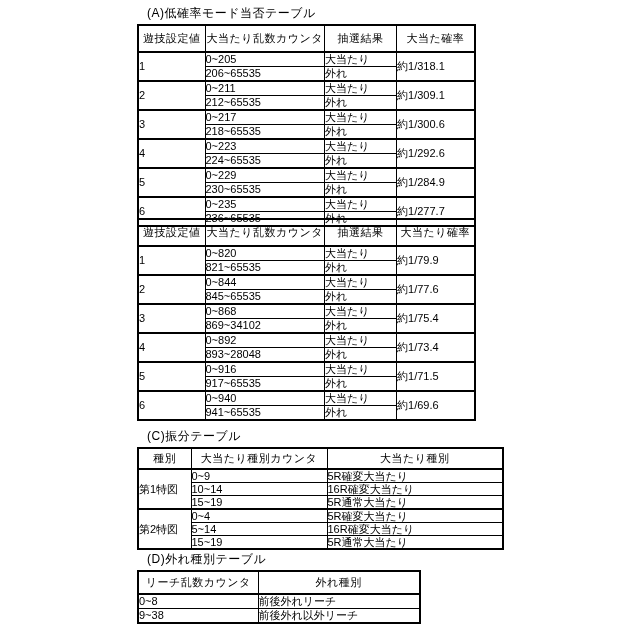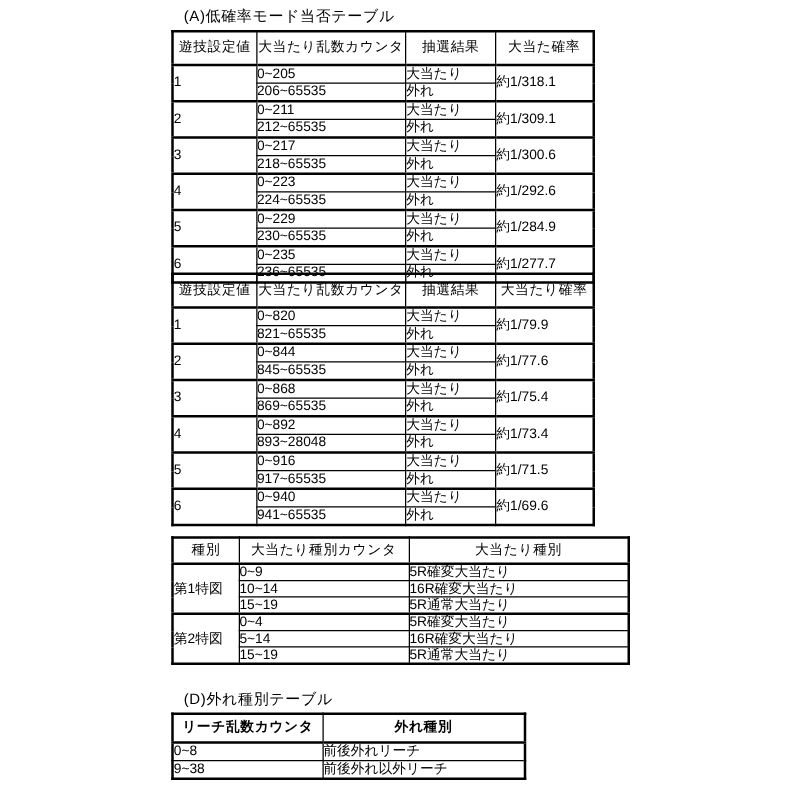--- a/index.html
+++ b/index.html
@@ -52,21 +52,21 @@
   }
   tr.group-start td { border-top: 2px solid #000; }
 
   
   .tbl-ab th { padding: 6px 1px; line-height: 13px; }
   .tbl-ab td { line-height: 13px; }
   
   .tbl-c th { padding: 3px 1px; line-height: 13px; }
   .tbl-c td { line-height: 12px; }
   
-  .tbl-d th { padding: 4px 1px; line-height: 13px; font-weight: bold; }
+  .tbl-d th { padding: 4px 1px; line-height: 13px; }
   .tbl-d td { line-height: 13px; }
 </style>
 </head>
 <body>
 
 <div class="page">
 
   <section class="tbl-section" id="sec-a">
     <div class="tbl-title">(A)低確率モード当否テーブル</div>
     <table class="tbl tbl-ab">
@@ -186,21 +186,21 @@
             <td>845~65535</td>
             <td>外れ</td>
           </tr>
           <tr class="group-start">
             <td rowspan="2">3</td>
             <td>0~868</td>
             <td>大当たり</td>
             <td rowspan="2">約1/75.4</td>
           </tr>
           <tr>
-            <td>869~65535</td>
+            <td>869~34102</td>
             <td>外れ</td>
           </tr>
           <tr class="group-start">
             <td rowspan="2">4</td>
             <td>0~892</td>
             <td>大当たり</td>
             <td rowspan="2">約1/73.4</td>
           </tr>
           <tr>
             <td>893~28048</td>
@@ -224,20 +224,21 @@
           </tr>
           <tr>
             <td>941~65535</td>
             <td>外れ</td>
           </tr>
         </tbody>
     </table>
   </section>
 
   <section class="tbl-section" id="sec-c">
+    <div class="tbl-title">(C)振分テーブル</div>
     <table class="tbl tbl-c">
       <colgroup>
           <col style="width:53px">
           <col style="width:136px">
           <col style="width:176px">
         </colgroup>
       <thead>
         <tr>
           <th>種別</th>
           <th>大当たり種別カウンタ</th>

